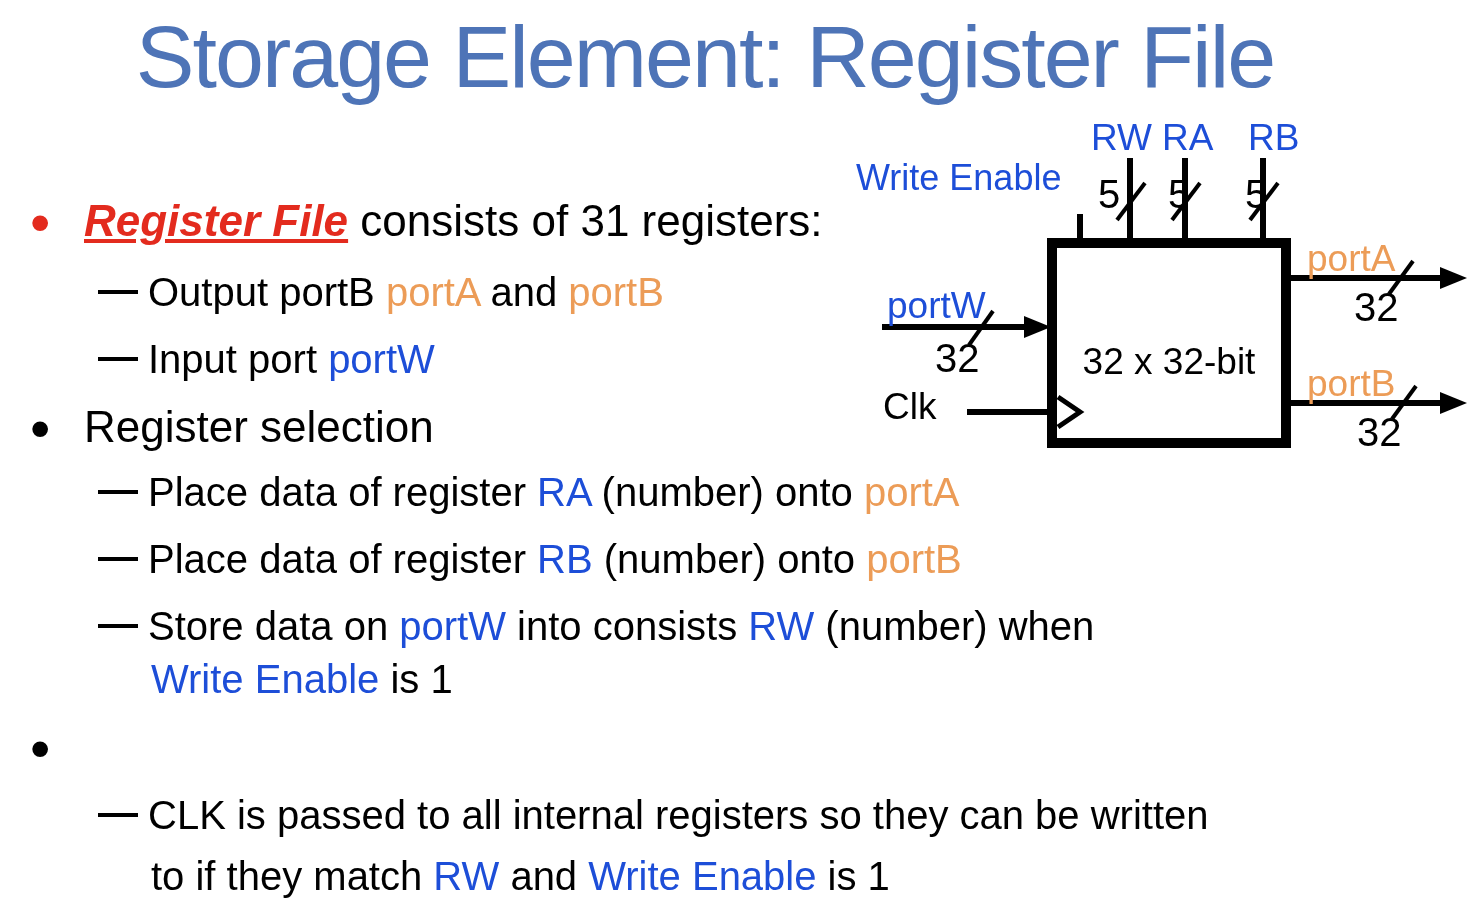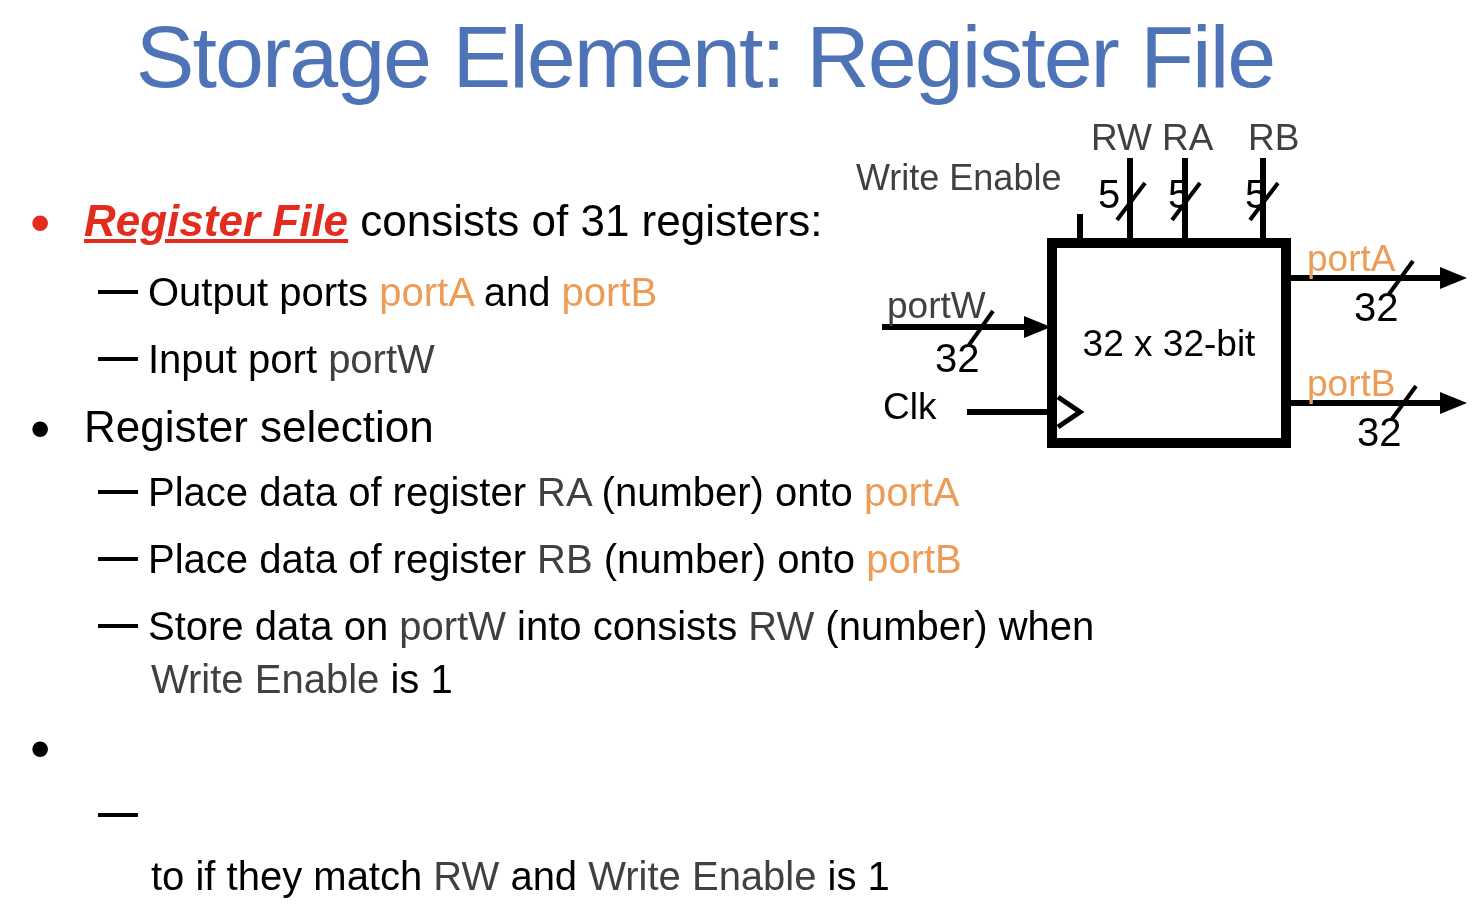--- a/index.html
+++ b/index.html
@@ -21,48 +21,48 @@
   }
   .line{position:absolute;left:0;width:100%;white-space:nowrap;}
   .lvl1{font-size:44px;padding-left:84px;}
   .lvl2{font-size:40px;padding-left:148px;}
   .cont{font-size:40px;padding-left:151px;}
   .mark{position:absolute;}
   .lvl1 .mark{left:30px;top:-8px;font-size:58px;}
   .lvl2 .mark{left:98px;top:-3px;font-weight:bold;}
   .c-red{color:#E32B1E;}
   .c-orange{color:#EC9C57;}
-  .c-purple{color:#404040;}
+  .c-purple{color:#1d4ed8;}
   .bi{font-weight:bold;font-style:italic;text-decoration:underline;}
   
   .diagram{position:absolute;left:850px;top:110px;width:628px;height:360px;}
   .diagram svg{position:absolute;left:0;top:0;}
   .dlabel{position:absolute;font-size:37px;white-space:nowrap;line-height:1.1;}
   .dnum{position:absolute;font-size:40px;white-space:nowrap;line-height:1.1;color:#000;}
   .boxlabel{
-    position:absolute;left:212px;top:143px;width:214px;height:180px;
+    position:absolute;left:212px;top:161px;width:214px;height:180px;
     display:flex;flex-direction:column;align-items:center;justify-content:center;
     font-size:37px;line-height:53px;text-align:center;
   }
 </style>
 </head>
 <body>
 
 <div class="slide">
 
   <h1 class="title">Storage Element: Register File</h1>
 
   <div class="line lvl1" style="top:196px">
     <span class="mark c-red">•</span>
     <span class="c-red bi">Register File</span><span> consists of 31 registers:</span>
   </div>
 
   <div class="line lvl2" style="top:270px">
     <span class="mark">—</span>
-    <span>Output ports </span><span class="c-orange">portA</span><span> and </span><span class="c-orange">portB</span>
+    <span>Output portB </span><span class="c-orange">portA</span><span> and </span><span class="c-orange">portB</span>
   </div>
 
   <div class="line lvl2" style="top:337px">
     <span class="mark">—</span>
     <span>Input port </span><span class="c-purple">portW</span>
   </div>
 
   <div class="line lvl1" style="top:402px">
     <span class="mark">•</span>
     <span>Register selection</span>
@@ -86,20 +86,21 @@
   <div class="line cont" style="top:657px">
     <span class="c-purple">Write Enable</span><span> is 1</span>
   </div>
 
   <div class="line lvl1" style="top:722px">
     <span class="mark">•</span>
   </div>
 
   <div class="line lvl2" style="top:793px">
     <span class="mark">—</span>
+    <span>CLK is passed to all internal registers so they can be written</span>
   </div>
 
   <div class="line cont" style="top:854px">
     <span>to if they match </span><span class="c-purple">RW</span><span> and </span><span class="c-purple">Write Enable</span><span> is 1</span>
   </div>
 
   <div class="diagram">
 
     <svg width="628" height="360" viewBox="0 0 628 360">
 

